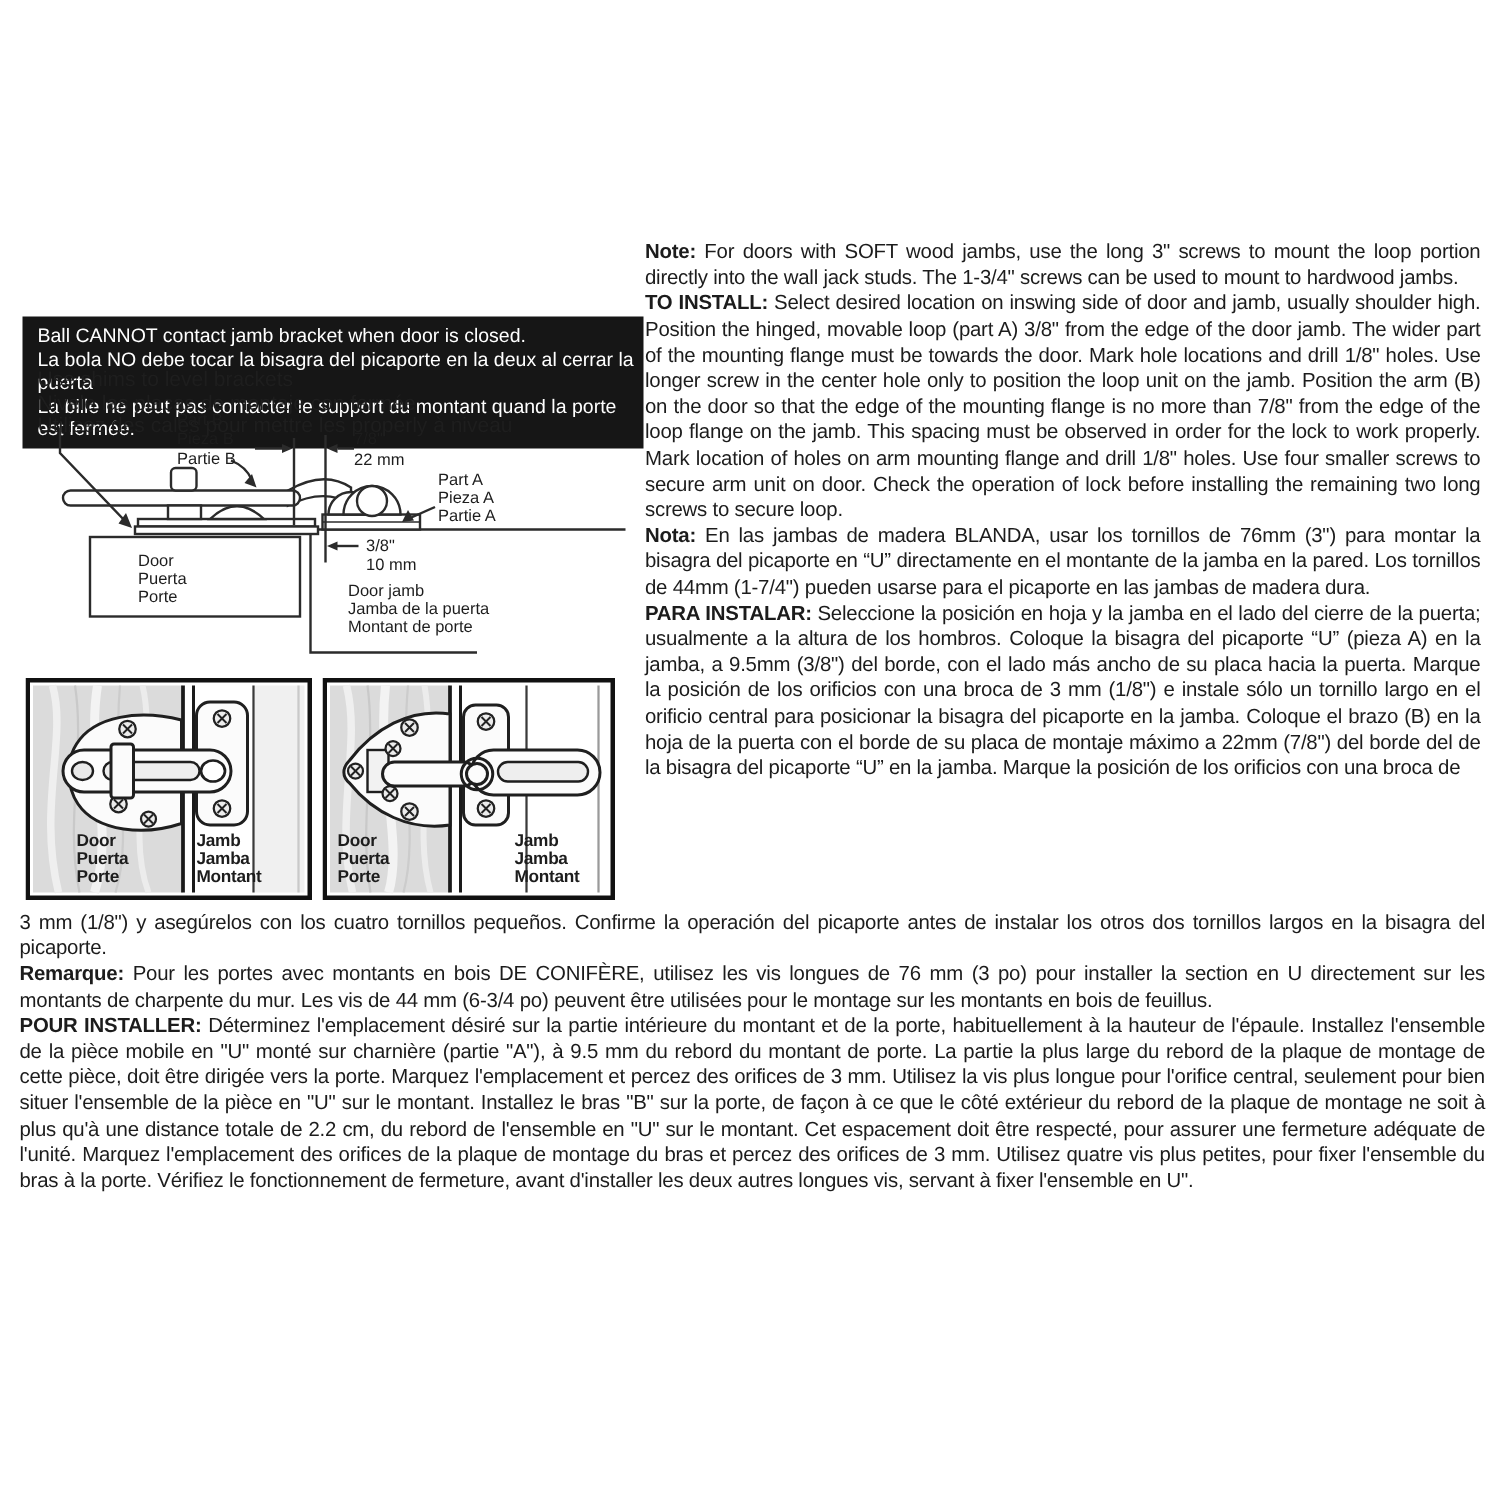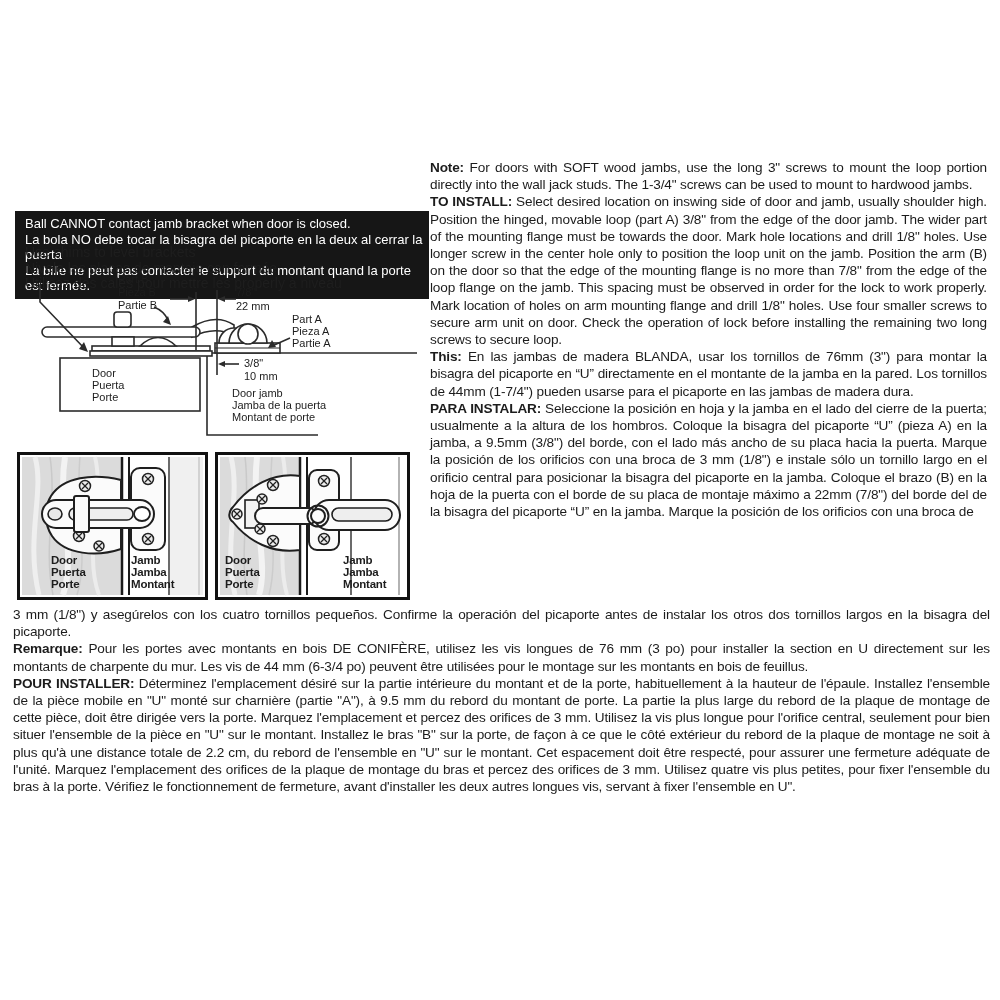--- a/index.html
+++ b/index.html
@@ -253,21 +253,21 @@
       <text x="128" y="112">Jamb</text>
       <text x="128" y="124">Jamba</text>
       <text x="128" y="136">Montant</text>
     </g>
     <rect x="1.5" y="1.5" width="192" height="145" fill="none" stroke="#111111" stroke-width="3"></rect>
   </svg>
 
   <div class="abs col right-col">
     <p><b>Note:</b> <span>For doors with SOFT wood jambs, use the long 3" screws to mount the loop portion directly into the wall jack studs. The 1-3/4" screws can be used to mount to hardwood jambs.</span></p>
     <p><b>TO INSTALL:</b> <span>Select desired location on inswing side of door and jamb, usually shoulder high. Position the hinged, movable loop (part A) 3/8" from the edge of the door jamb. The wider part of the mounting flange must be towards the door. Mark hole locations and drill 1/8" holes. Use longer screw in the center hole only to position the loop unit on the jamb. Position the arm (B) on the door so that the edge of the mounting flange is no more than 7/8" from the edge of the loop flange on the jamb. This spacing must be observed in order for the lock to work properly. Mark location of holes on arm mounting flange and drill 1/8" holes. Use four smaller screws to secure arm unit on door. Check the operation of lock before installing the remaining two long screws to secure loop.</span></p>
-    <p><b>This:</b> <span>En las jambas de madera BLANDA, usar los tornillos de 76mm (3") para montar la bisagra del picaporte en “U” directamente en el montante de la jamba en la pared. Los tornillos de 44mm (1-7/4") pueden usarse para el picaporte en las jambas de madera dura.</span></p>
+    <p><b>Nota:</b> <span>En las jambas de madera BLANDA, usar los tornillos de 76mm (3") para montar la bisagra del picaporte en “U” directamente en el montante de la jamba en la pared. Los tornillos de 44mm (1-7/4") pueden usarse para el picaporte en las jambas de madera dura.</span></p>
     <p><b>PARA INSTALAR:</b> <span>Seleccione la posición en hoja y la jamba en el lado del cierre de la puerta; usualmente a la altura de los hombros. Coloque la bisagra del picaporte “U” (pieza A) en la jamba, a 9.5mm (3/8") del borde, con el lado más ancho de su placa hacia la puerta. Marque la posición de los orificios con una broca de 3 mm (1/8") e instale sólo un tornillo largo en el orificio central para posicionar la bisagra del picaporte en la jamba. Coloque el brazo (B) en la hoja de la puerta con el borde de su placa de montaje máximo a 22mm (7/8") del borde del de la bisagra del picaporte “U” en la jamba. Marque la posición de los orificios con una broca de</span></p>
   </div>
 
   <div class="abs col bottom-col">
     <p><span>3 mm (1/8") y asegúrelos con los cuatro tornillos pequeños. Confirme la operación del picaporte antes de instalar los otros dos tornillos largos en la bisagra del picaporte.</span></p>
     <p><b>Remarque:</b> <span>Pour les portes avec montants en bois DE CONIFÈRE, utilisez les vis longues de 76 mm (3 po) pour installer la section en U directement sur les montants de charpente du mur. Les vis de 44 mm (6-3/4 po) peuvent être utilisées pour le montage sur les montants en bois de feuillus.</span></p>
     <p><b>POUR INSTALLER:</b> <span>Déterminez l'emplacement désiré sur la partie intérieure du montant et de la porte, habituellement à la hauteur de l'épaule. Installez l'ensemble de la pièce mobile en "U" monté sur charnière (partie "A"), à 9.5 mm du rebord du montant de porte. La partie la plus large du rebord de la plaque de montage de cette pièce, doit être dirigée vers la porte. Marquez l'emplacement et percez des orifices de 3 mm. Utilisez la vis plus longue pour l'orifice central, seulement pour bien situer l'ensemble de la pièce en "U" sur le montant. Installez le bras "B" sur la porte, de façon à ce que le côté extérieur du rebord de la plaque de montage ne soit à plus qu'à une distance totale de 2.2 cm, du rebord de l'ensemble en "U" sur le montant. Cet espacement doit être respecté, pour assurer une fermeture adéquate de l'unité. Marquez l'emplacement des orifices de la plaque de montage du bras et percez des orifices de 3 mm. Utilisez quatre vis plus petites, pour fixer l'ensemble du bras à la porte. Vérifiez le fonctionnement de fermeture, avant d'installer les deux autres longues vis, servant à fixer l'ensemble en U".</span></p>
   </div>
 
 </div>

